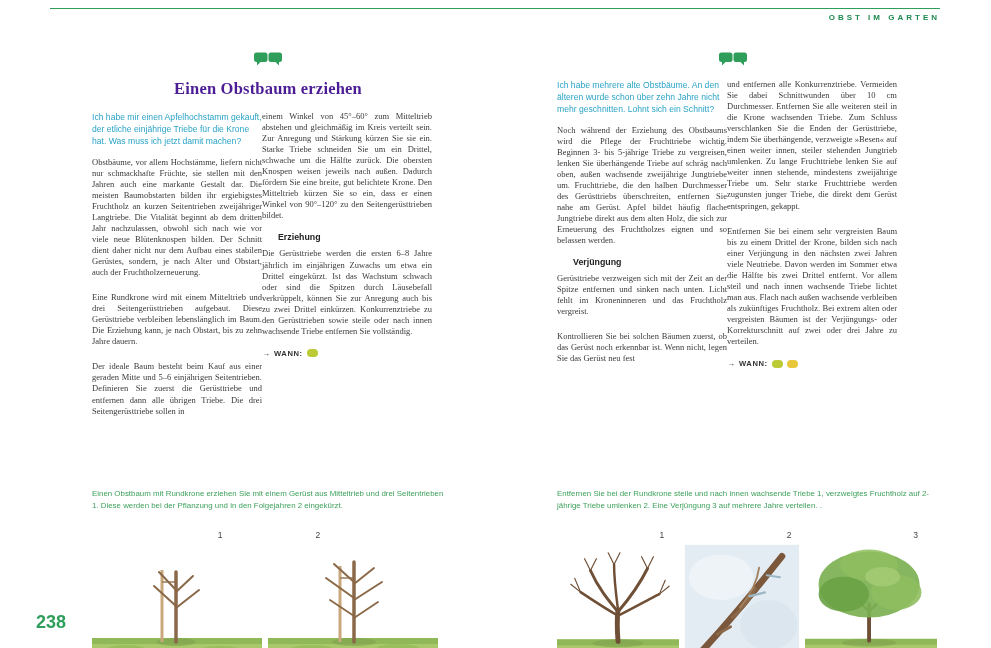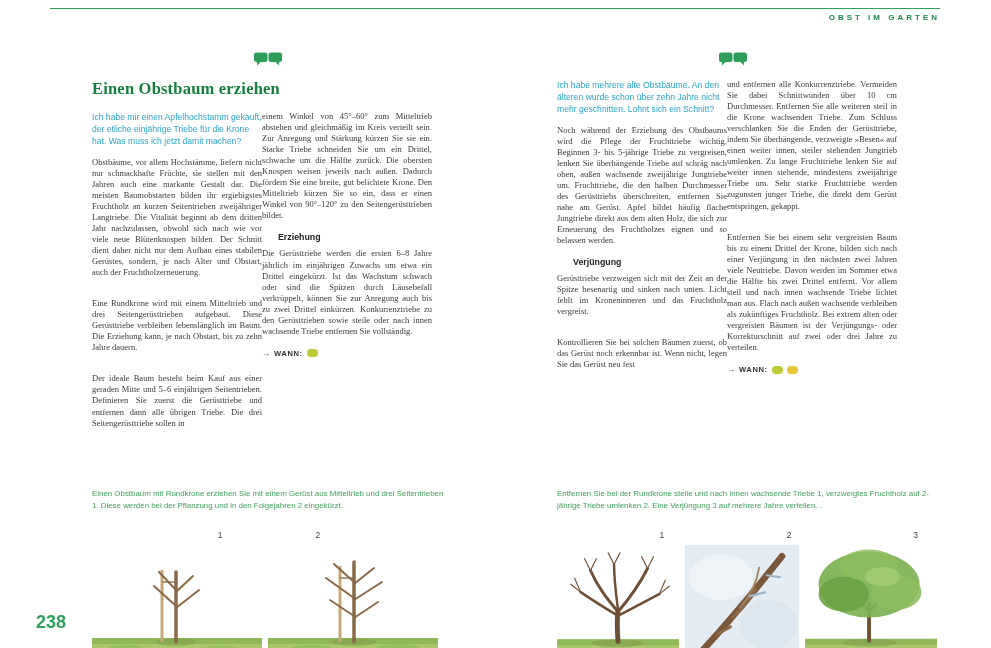--- a/index.html
+++ b/index.html
@@ -12,30 +12,30 @@
     font-weight:bold; font-size:8px; letter-spacing:3px; color:#1d8a4e; }
 
   .page { position:absolute; top:40px; height:608px; }
   .page-left  { left:92px;  width:352px; }
   .page-right { left:557px; width:384px; }
   .text-wrap { width:352px; }
 
   .bubble { width:32px; margin:12px auto 6px auto; text-align:center; }
 
   h1.title { font-family:"Liberation Serif",serif; font-weight:bold; font-size:16.5px;
-    color:#15803d; text-align:left; margin-bottom:12px; letter-spacing:0.2px; }
+    color:#4c1d95; text-align:center; margin-bottom:12px; letter-spacing:0.2px; }
 
   .cols { display:flex; gap:0; }
   .col { width:170px; }
 
   p.question { font-family:"Liberation Sans",sans-serif; font-size:8.6px; line-height:1.42;
     color:#2aa3c6; margin-bottom:9px; }
   p.body { font-size:8.5px; line-height:1.3; text-align:justify; hyphens:auto; -webkit-hyphens:auto;
     color:#3a3a3a; margin-bottom:1px; }
-  p.body + p.body { margin-top:20px; }
+  p.body + p.body { margin-top:14px; }
   h2.subheading { font-family:"Liberation Sans",sans-serif; font-weight:bold; font-size:8.8px;
     color:#222; margin:11px 0 6px 0;padding-left:16px; }
 
   .wann { margin-top:12px; display:flex; align-items:center; gap:4px;
     font-family:"Liberation Sans",sans-serif; }
   .wann-arrow { font-size:8px; color:#333; font-weight:bold; }
   .wann-label { font-size:7.6px; font-weight:bold; letter-spacing:0.6px; color:#333;text-align:center; }
   .season-dot { display:inline-block; width:11px; height:8px; border-radius:5px; }
 
   .caption { position:absolute; top:448px; left:0; width:100%;
@@ -135,21 +135,21 @@
         <svg width="30" height="17" viewBox="0 0 30 17">
           <path d="M3.5 0.5 h8.5 q2.5 0 2.5 2.5 v4.5 q0 2.5 -2.5 2.5 h-4.5 l-3.5 3.5 v-3.5 h-0.5 q-2.5 0 -2.5 -2.5 v-4.5 q0 -2.5 2.5 -2.5 z" fill="#2f9e5a"></path>
           <path d="M18 0.5 h8.5 q2.5 0 2.5 2.5 v4.5 q0 2.5 -2.5 2.5 h-0.5 v3.5 l-3.5 -3.5 h-4.5 q-2.5 0 -2.5 -2.5 v-4.5 q0 -2.5 2.5 -2.5 z" fill="#2f9e5a"></path>
         </svg>
       </div>
       <div class="cols">
         <div class="col">
           <p class="question">Ich habe mehrere alte Obstbäume. An den älteren wurde schon über zehn Jahre nicht mehr geschnitten. Lohnt sich ein Schnitt?</p>
           <p class="body">Noch während der Erziehung des Obstbaums wird die Pflege der Fruchttriebe wichtig. Beginnen 3- bis 5-jährige Triebe zu vergreisen, lenken Sie überhängende Triebe auf schräg nach oben, außen wachsende zweijährige Jungtriebe um. Fruchttriebe, die den halben Durchmesser des Gerüsttriebs überschreiten, entfernen Sie nahe am Gerüst. Apfel bildet häufig flache Jungtriebe direkt aus dem alten Holz, die sich zur Erneuerung des Fruchtholzes eignen und so belassen werden.</p>
           <h2 class="subheading">Verjüngung</h2>
-          <p class="body">Gerüsttriebe verzweigen sich mit der Zeit an der Spitze besenartig und sinken nach unten. Licht fehlt im Kroneninneren und das Fruchtholz vergreist.</p>
+          <p class="body">Gerüsttriebe verzweigen sich mit der Zeit an der Spitze entfernen und sinken nach unten. Licht fehlt im Kroneninneren und das Fruchtholz vergreist.</p>
           <p class="body">Kontrollieren Sie bei solchen Bäumen zuerst, ob das Gerüst noch erkennbar ist. Wenn nicht, legen Sie das Gerüst neu fest</p>
         </div>
         <div class="col">
           <p class="body">und entfernen alle Konkurrenztriebe. Vermeiden Sie dabei Schnittwunden über 10 cm Durchmesser. Entfernen Sie alle weiteren steil in die Krone wachsenden Triebe. Zum Schluss verschlanken Sie die Enden der Gerüsttriebe, indem Sie überhängende, verzweigte »Besen« auf einen weiter innen, steiler stehenden Jungtrieb umlenken. Zu lange Fruchttriebe lenken Sie auf weiter innen stehende, mindestens zweijährige Triebe um. Sehr starke Fruchttriebe werden zugunsten junger Triebe, die direkt dem Gerüst entspringen, gekappt.</p>
           <p class="body">Entfernen Sie bei einem sehr vergreisten Baum bis zu einem Drittel der Krone, bilden sich nach einer Verjüngung in den nächsten zwei Jahren viele Neutriebe. Davon werden im Sommer etwa die Hälfte bis zwei Drittel entfernt. Vor allem steil und nach innen wachsende Triebe lichtet man aus. Flach nach außen wachsende verbleiben als zukünftiges Fruchtholz. Bei extrem alten oder vergreisten Bäumen ist der Verjüngungs- oder Korrekturschnitt auf zwei oder drei Jahre zu verteilen.</p>
           <div class="wann">
             <span class="wann-arrow">→</span>
             <span class="wann-label">WANN:</span>
             <span class="season-dot" style="background: rgb(188, 202, 53);"></span>
             <span class="season-dot" style="background: rgb(233, 199, 59);"></span>

